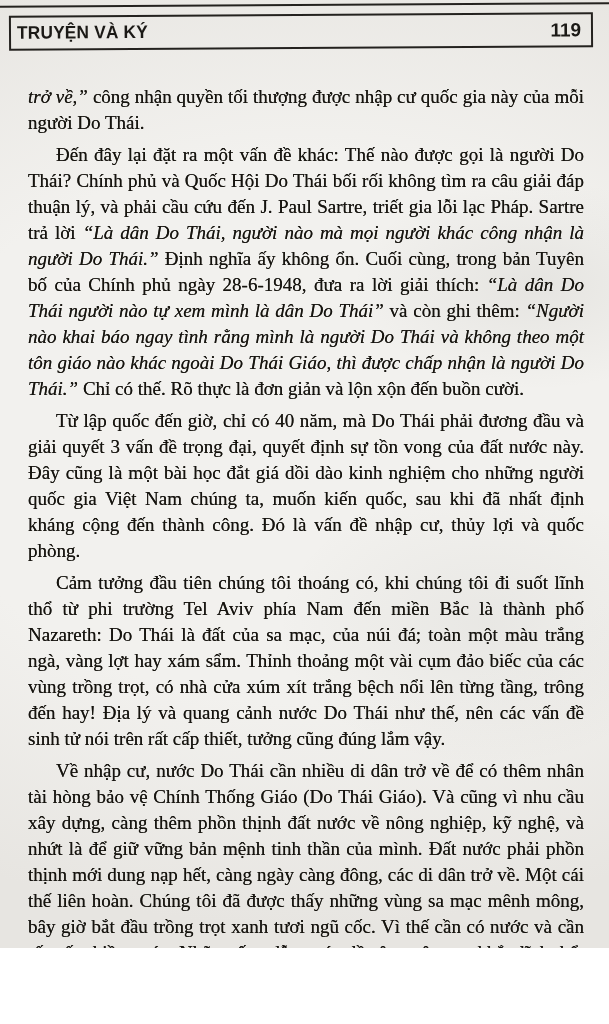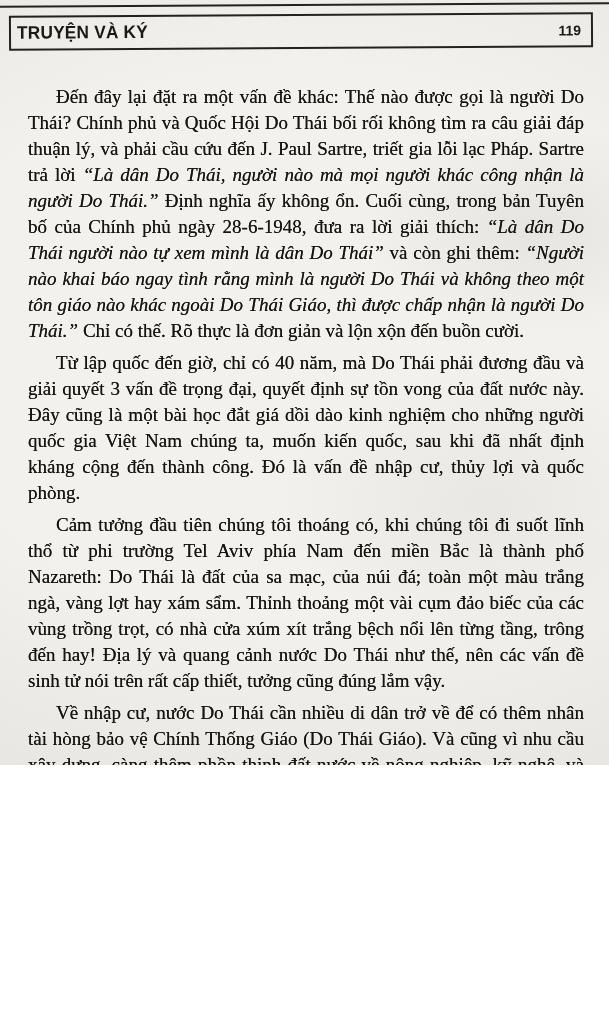--- a/index.html
+++ b/index.html
@@ -1,18 +1,18 @@
 <!DOCTYPE html>
 <html><head>
 <meta charset="utf-8">
 <style>
   html,body{margin:0;padding:0;}
   .page{
     position:relative;
-    width:609px;height:765px;
+    width:609px;height:948px;
     background:
       radial-gradient(ellipse 260px 150px at 88% 30%, rgba(120,118,110,0.10), rgba(0,0,0,0) 70%),
       radial-gradient(ellipse 300px 200px at 80% 66%, rgba(120,118,110,0.08), rgba(0,0,0,0) 70%),
       radial-gradient(ellipse 700px 500px at 50% 45%, #f2f1ee 55%, #e7e5e1 100%),
       #ecebe8;
     overflow:hidden;
     font-family:"Liberation Serif","DejaVu Serif",serif;
   }
   .top-rule{
     position:absolute;left:0;top:4px;width:609px;height:2px;
@@ -29,21 +29,21 @@
   }
   .header-title{
     font-family:"Liberation Sans","DejaVu Sans",sans-serif;
     font-weight:bold;font-size:18px;letter-spacing:0.2px;
     color:#1b1916;
     transform:scaleX(0.96);transform-origin:left center;
     white-space:nowrap;
   }
   .page-number{
     font-family:"Liberation Sans","DejaVu Sans",sans-serif;
-    font-weight:bold;font-size:14px;color:#1b1916;
+    font-weight:bold;font-size:19px;color:#1b1916;
   }
   .body-text{
     position:absolute;left:28px;top:84px;width:556px;
     font-size:19px;line-height:26px;
     color:#16140f;
     text-align:justify;
     text-shadow:0 0 0.6px rgba(22,20,15,0.85);
   }
   .para{margin:0;}
   .para + .para{margin-top:6px;}
@@ -53,18 +53,19 @@
 </head>
 <body>
 
 <div class="page">
   <div class="top-rule"></div>
   <div class="header-box">
     <span class="header-title">TRUYỆN VÀ KÝ</span>
     <span class="page-number">119</span>
   </div>
   <div class="body-text">
+      <p class="para"><span class="it">trở về,” </span><span>công nhận quyền tối thượng được nhập cư quốc gia này của mỗi người Do Thái.</span></p>
       <p class="para indent"><span>Đến đây lại đặt ra một vấn đề khác: Thế nào được gọi là người Do Thái? Chính phủ và Quốc Hội Do Thái bối rối không tìm ra câu giải đáp thuận lý, và phải cầu cứu đến J. Paul Sartre, triết gia lỗi lạc Pháp. Sartre trả lời </span><span class="it">“Là dân Do Thái, người nào mà mọi người khác công nhận là người Do Thái.” </span><span>Định nghĩa ấy không ổn. Cuối cùng, trong bản Tuyên bố của Chính phủ ngày 28-6-1948, đưa ra lời giải thích: </span><span class="it">“Là dân Do Thái người nào tự xem mình là dân Do Thái” </span><span>và còn ghi thêm: </span><span class="it">“Người nào khai báo ngay tình rằng mình là người Do Thái và không theo một tôn giáo nào khác ngoài Do Thái Giáo, thì được chấp nhận là người Do Thái.” </span><span>Chỉ có thế. Rõ thực là đơn giản và lộn xộn đến buồn cười.</span></p>
       <p class="para indent"><span>Từ lập quốc đến giờ, chỉ có 40 năm, mà Do Thái phải đương đầu và giải quyết 3 vấn đề trọng đại, quyết định sự tồn vong của đất nước này. Đây cũng là một bài học đắt giá dồi dào kinh nghiệm cho những người quốc gia Việt Nam chúng ta, muốn kiến quốc, sau khi đã nhất định kháng cộng đến thành công. Đó là vấn đề nhập cư, thủy lợi và quốc phòng.</span></p>
       <p class="para indent"><span>Cảm tưởng đầu tiên chúng tôi thoáng có, khi chúng tôi đi suốt lĩnh thổ từ phi trường Tel Aviv phía Nam đến miền Bắc là thành phố Nazareth: Do Thái là đất của sa mạc, của núi đá; toàn một màu trắng ngà, vàng lợt hay xám sẩm. Thỉnh thoảng một vài cụm đảo biếc của các vùng trồng trọt, có nhà cửa xúm xít trắng bệch nổi lên từng tầng, trông đến hay! Địa lý và quang cảnh nước Do Thái như thế, nên các vấn đề sinh tử nói trên rất cấp thiết, tưởng cũng đúng lắm vậy.</span></p>
       <p class="para indent"><span>Về nhập cư, nước Do Thái cần nhiều di dân trở về để có thêm nhân tài hòng bảo vệ Chính Thống Giáo (Do Thái Giáo). Và cũng vì nhu cầu xây dựng, càng thêm phồn thịnh đất nước về nông nghiệp, kỹ nghệ, và nhứt là để giữ vững bản mệnh tinh thần của mình. Đất nước phải phồn thịnh mới dung nạp hết, càng ngày càng đông, các di dân trở về. Một cái thế liên hoàn. Chúng tôi đã được thấy những vùng sa mạc mênh mông, bây giờ bắt đầu trồng trọt xanh tươi ngũ cốc. Vì thế cần có nước và cần rất, rất nhiều nước. Những ống dẫn nước đồ sộ xuyên qua khắp lĩnh thổ; dọc hai bên đường các máng nước lộ thiên và các ống nước ngòng ngoèo chạy dọc theo bờ biển. Thế giới đã phải khâm phục công trình thủy lợi, một kỳ công của Do Thái! Từ hồ Tibériade phía Bắc, nước nhân tạo chảy mãi đến vùng Naguev, một miền sa mạc chiếm hơn nửa phần lĩnh thổ, đất</span></p>
     </div>
 </div>
 
 </body></html>

